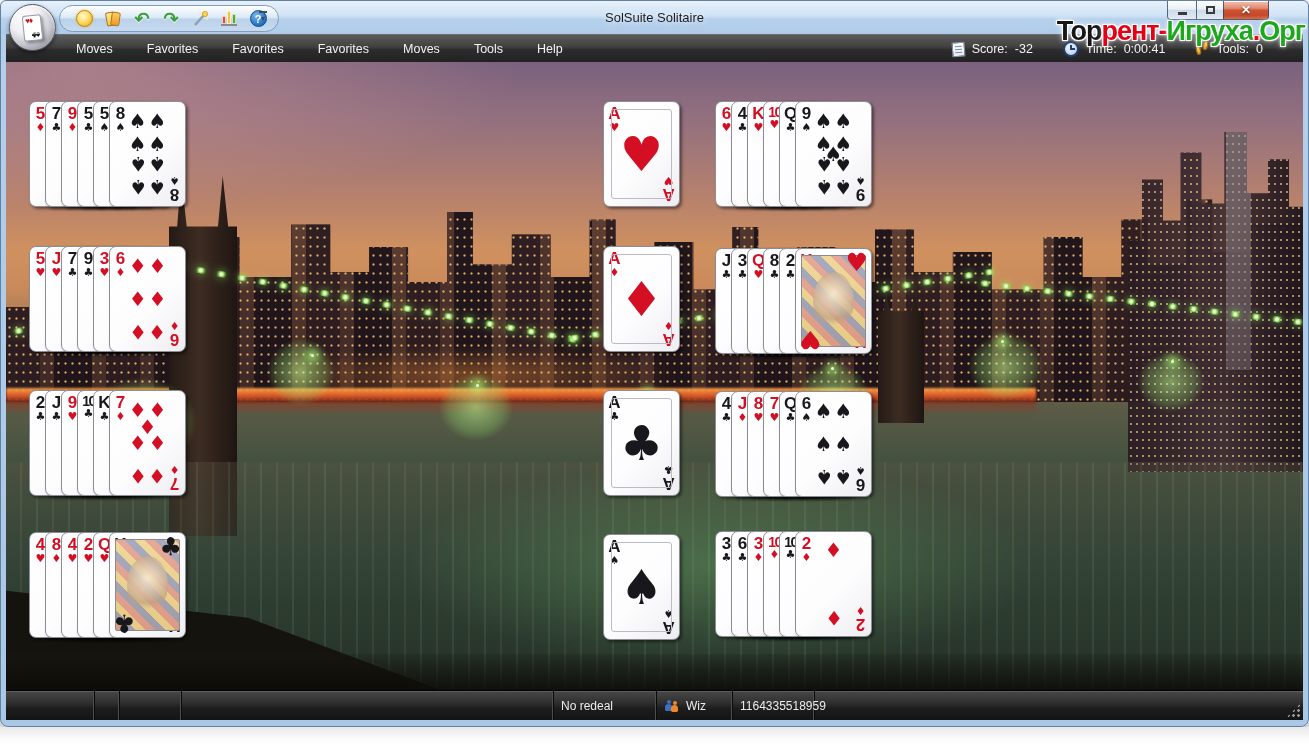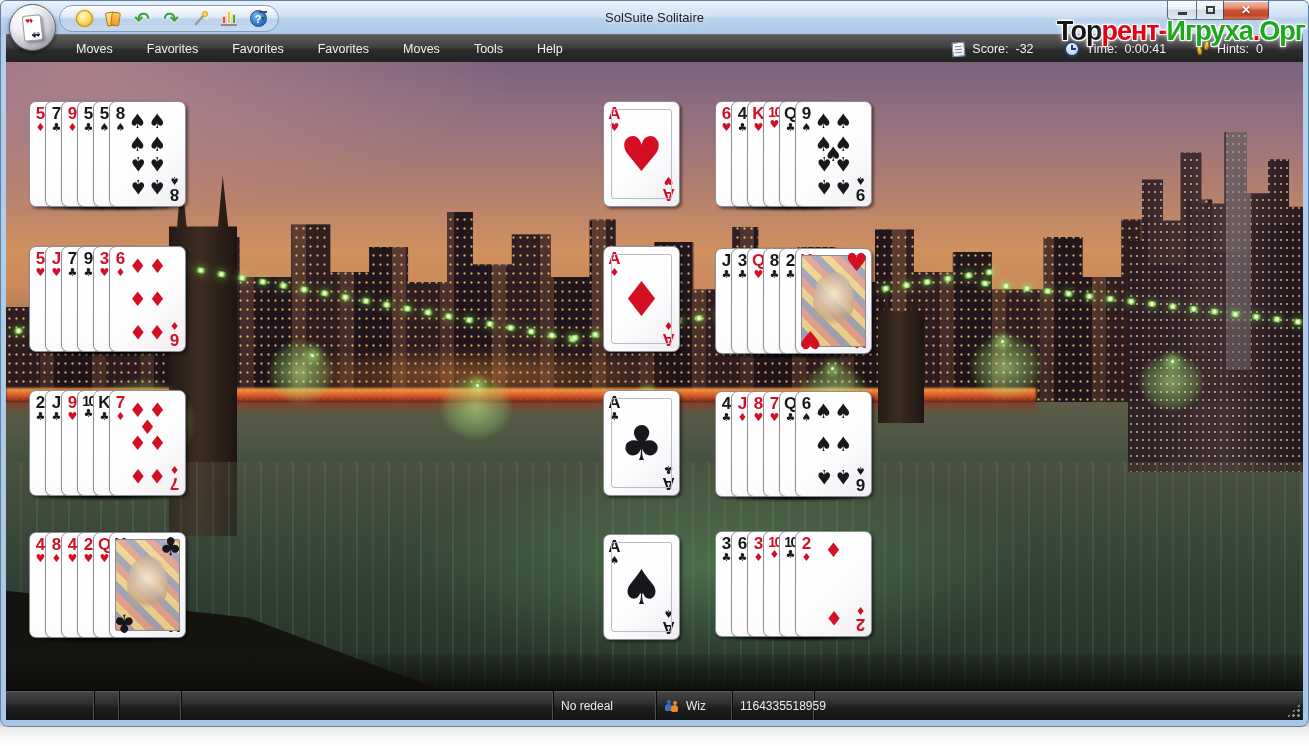--- a/index.html
+++ b/index.html
@@ -285,21 +285,21 @@
       <span>-32</span>
       <span class="gap"></span>
       <span class="ic-clock"></span>
       <span>Time:</span>
       <span>0:00:41</span>
       <span class="gap"></span>
       <span class="ic-feet">
           <i></i>
           <i></i>
         </span>
-      <span>Hints:</span>
+      <span>Tools:</span>
       <span>0</span>
     </div>
   </div>
 
   <div class="playarea">
     <div class="skyglow"></div>
     <div class="skyline"></div>
     <div class="rightcity"></div>
     <div class="citylights"></div>
     <div class="deck"></div>

